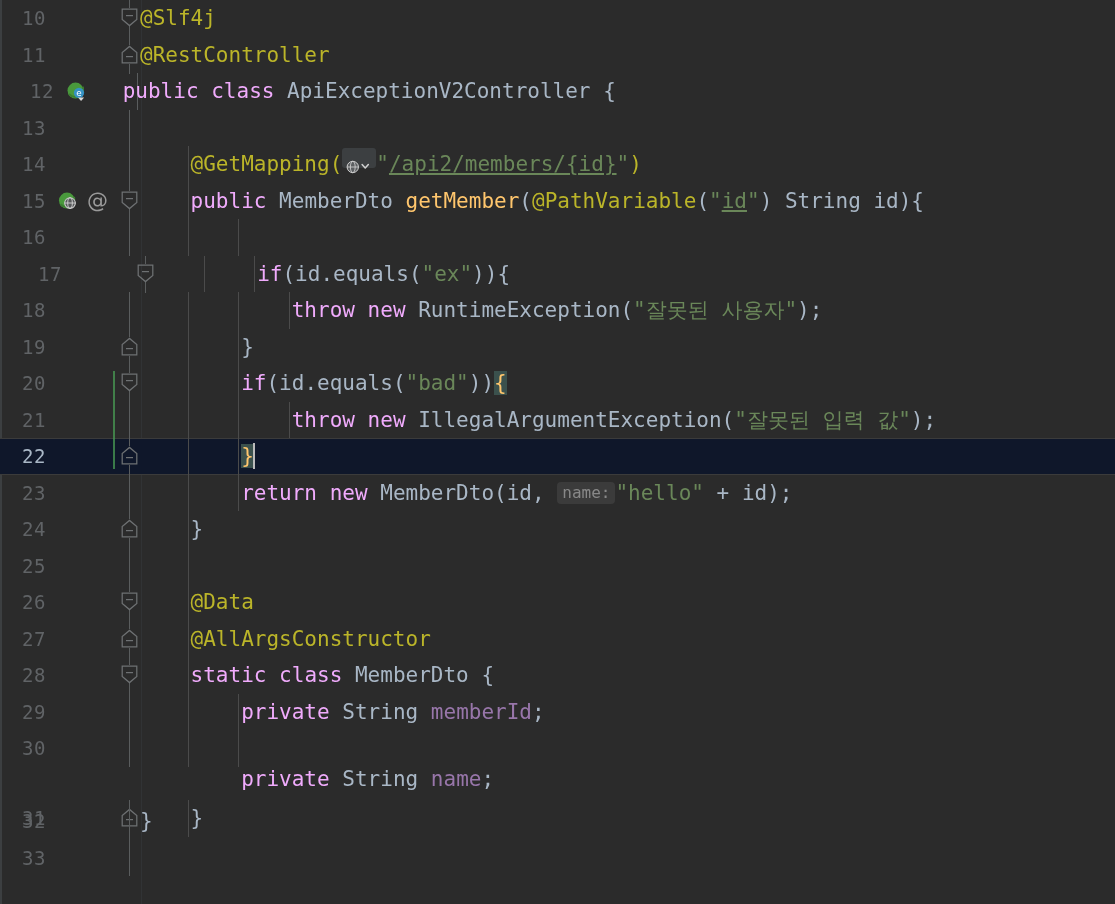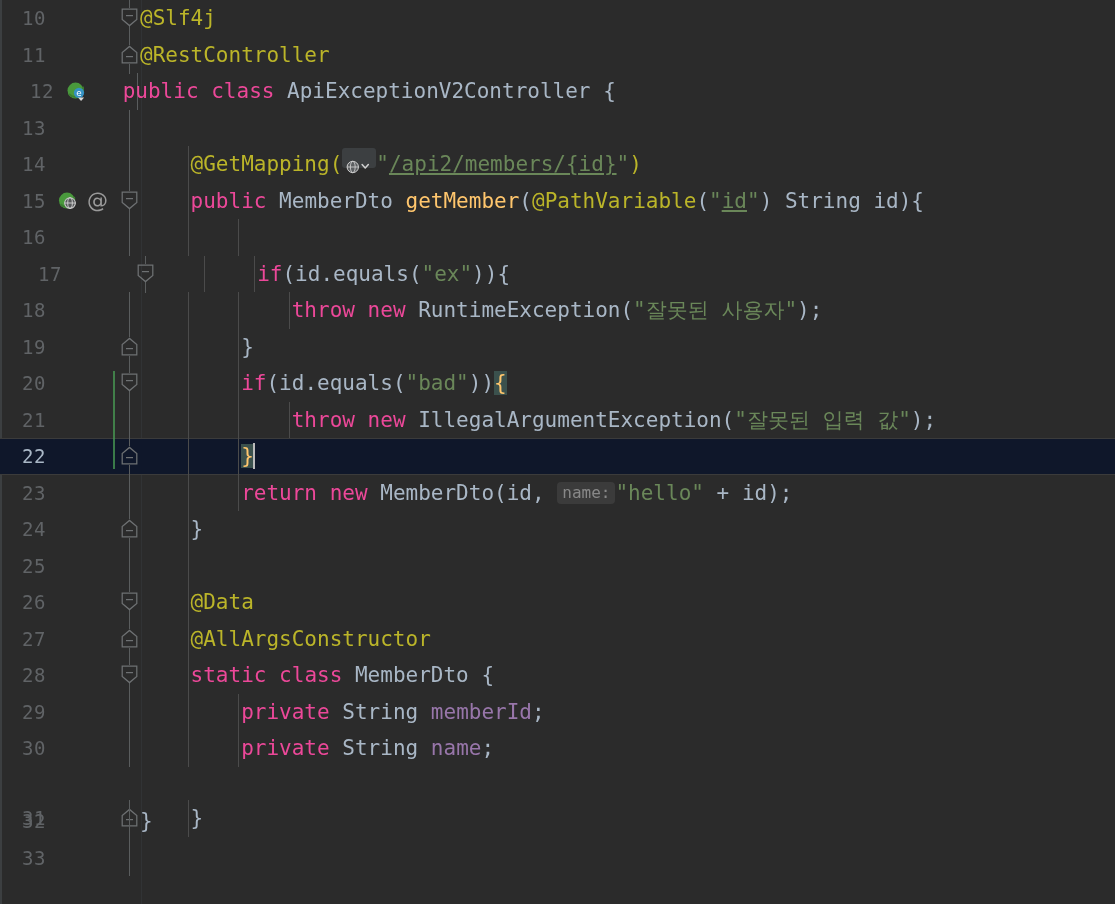--- a/index.html
+++ b/index.html
@@ -146,21 +146,21 @@
   }
 
   
   .indent-guide {
     position: absolute;
     width: 1px;
     background: #4b4b4b;
   }
 
   
-  .kw       { color: #ec4899; }            
+  .kw       { color: #f0abfc; }            
   .anno     { color: #bbb529; }            
   .type     { color: #a9b7c6; }
   .cls      { color: #a9b7c6; }
   .method   { color: #ffc66d; }            
   .str      { color: #6a8759; }            
   .str-link { color: #6a8759; text-decoration: underline; text-decoration-color:#6a8759; }
   .field    { color: #9876aa; }            
   .plain    { color: #a9b7c6; }
   .brace-hl {
     color: #ffc66d;
@@ -472,21 +472,21 @@
         <div class="code" style="left:140px;"><span class="plain">        </span><span class="kw">private</span><span class="plain"> </span><span class="type">String</span><span class="plain"> </span><span class="field">memberId</span><span class="plain">;</span></div>
       </div>
       <div class="row" style="position:absolute;left:0;top:730px;">
         <div class="lineno">30</div>
         <div class="gutter-icons"></div>
         <div class="foldcol">
           <div class="fold-line"></div>
         </div>
         <div class="indent-guide" style="left:187.6px;top:0;height:36.5px;"></div>
         <div class="indent-guide" style="left:238.2px;top:0;height:36.5px;"></div>
-        <div class="code" style="left:140px;"><span class="plain">        </span><span class="kw">private</span><span class="plain"> </span><span class="type">String</span><span class="plain"> </span><span class="field">name</span><span class="plain">;</span></div>
+        <div class="code" style="left:140px;margin-top:31px;"><span class="plain">        </span><span class="kw">private</span><span class="plain"> </span><span class="type">String</span><span class="plain"> </span><span class="field">name</span><span class="plain">;</span></div>
       </div>
       <div class="row" style="position:absolute;left:0;top:800px;">
         <div class="lineno">31</div>
         <div class="gutter-icons"></div>
         <div class="foldcol">
           <div class="fold-line" style="top:0;height:8px;"></div>
           <div class="fold-line" style="top:27px;height:10px;"></div>
           <div class="fold-mark"><svg viewBox="0 0 17 19" width="17" height="19">
               <path d="M1.2 17.8 H15.8 V7.6 L8.5 1.4 L1.2 7.6 Z" fill="none" stroke="#6e7173" stroke-width="1.25"></path>
               <line x1="5" y1="11.6" x2="12" y2="11.6" stroke="#6e7173" stroke-width="1.25"></line>

